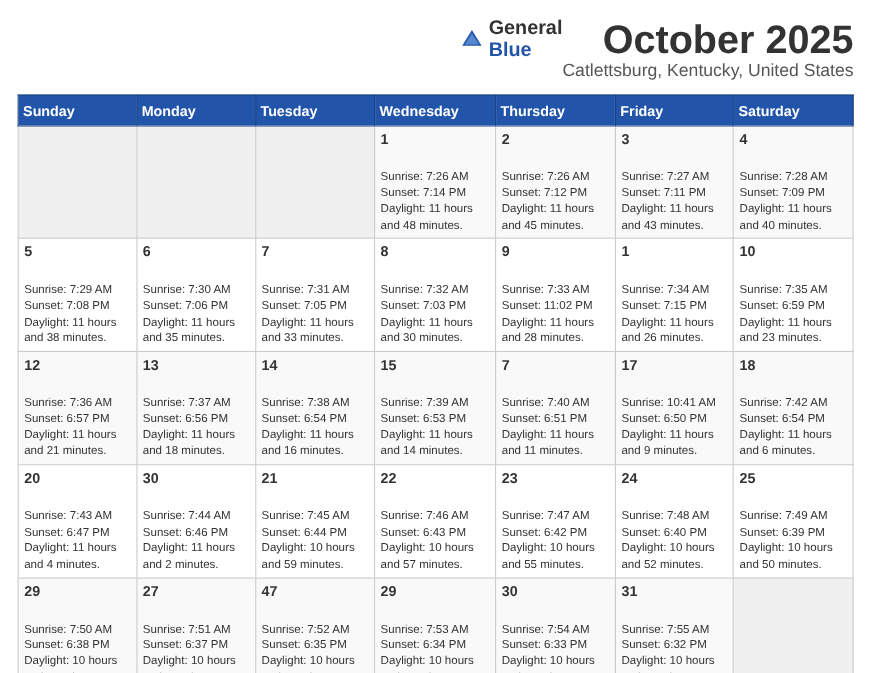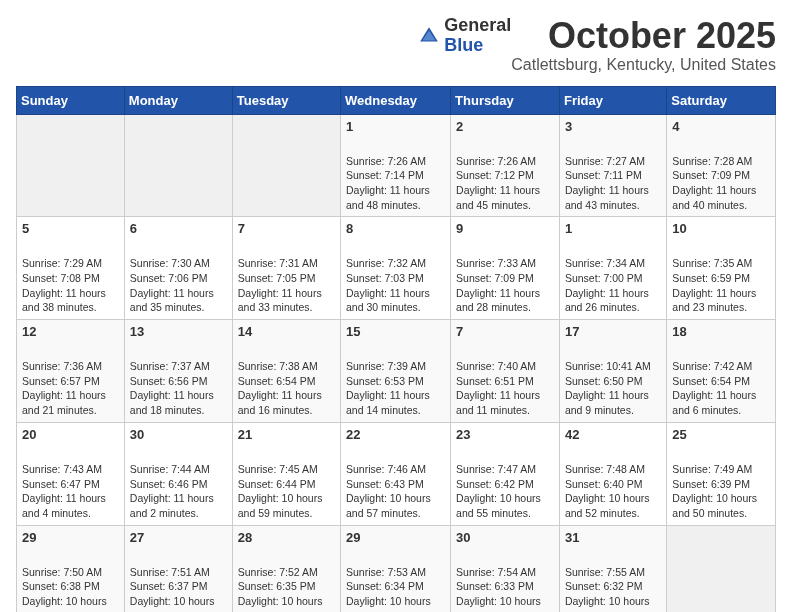--- a/index.html
+++ b/index.html
@@ -164,27 +164,27 @@
         </td>
         <td>
           <span class="day-number">8</span>
           <div class="day-info">Sunrise: 7:32 AM
 Sunset: 7:03 PM
 Daylight: 11 hours and 30 minutes.</div>
         </td>
         <td>
           <span class="day-number">9</span>
           <div class="day-info">Sunrise: 7:33 AM
-Sunset: 7:09 PM
+Sunset: 11:02 PM
 Daylight: 11 hours and 28 minutes.</div>
         </td>
         <td>
           <span class="day-number">1</span>
           <div class="day-info">Sunrise: 7:34 AM
-Sunset: 7:00 PM
+Sunset: 7:15 PM
 Daylight: 11 hours and 26 minutes.</div>
         </td>
         <td>
           <span class="day-number">10</span>
           <div class="day-info">Sunrise: 7:35 AM
 Sunset: 6:59 PM
 Daylight: 11 hours and 23 minutes.</div>
         </td>
       </tr>
       <tr>
@@ -256,21 +256,21 @@
 Sunset: 6:43 PM
 Daylight: 10 hours and 57 minutes.</div>
         </td>
         <td>
           <span class="day-number">23</span>
           <div class="day-info">Sunrise: 7:47 AM
 Sunset: 6:42 PM
 Daylight: 10 hours and 55 minutes.</div>
         </td>
         <td>
-          <span class="day-number">42</span>
+          <span class="day-number">24</span>
           <div class="day-info">Sunrise: 7:48 AM
 Sunset: 6:40 PM
 Daylight: 10 hours and 52 minutes.</div>
         </td>
         <td>
           <span class="day-number">25</span>
           <div class="day-info">Sunrise: 7:49 AM
 Sunset: 6:39 PM
 Daylight: 10 hours and 50 minutes.</div>
         </td>
@@ -282,21 +282,21 @@
 Sunset: 6:38 PM
 Daylight: 10 hours and 48 minutes.</div>
         </td>
         <td>
           <span class="day-number">27</span>
           <div class="day-info">Sunrise: 7:51 AM
 Sunset: 6:37 PM
 Daylight: 10 hours and 45 minutes.</div>
         </td>
         <td>
-          <span class="day-number">28</span>
+          <span class="day-number">47</span>
           <div class="day-info">Sunrise: 7:52 AM
 Sunset: 6:35 PM
 Daylight: 10 hours and 43 minutes.</div>
         </td>
         <td>
           <span class="day-number">29</span>
           <div class="day-info">Sunrise: 7:53 AM
 Sunset: 6:34 PM
 Daylight: 10 hours and 41 minutes.</div>
         </td>

